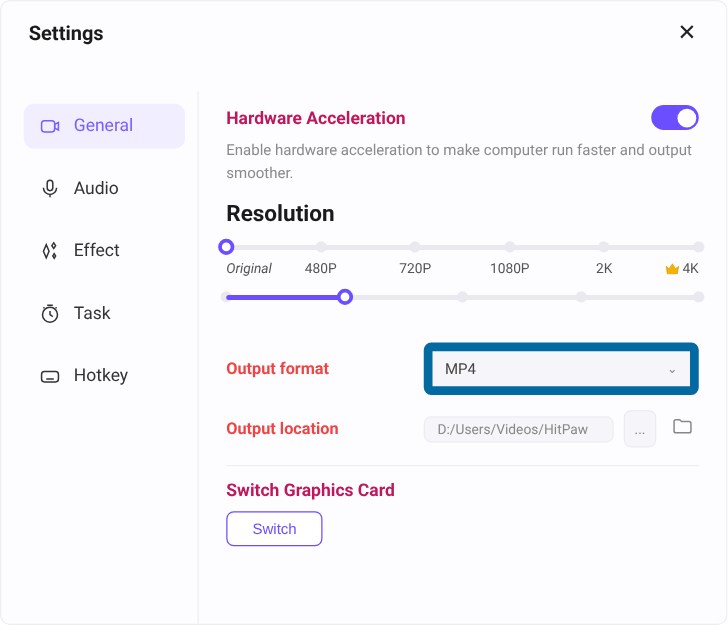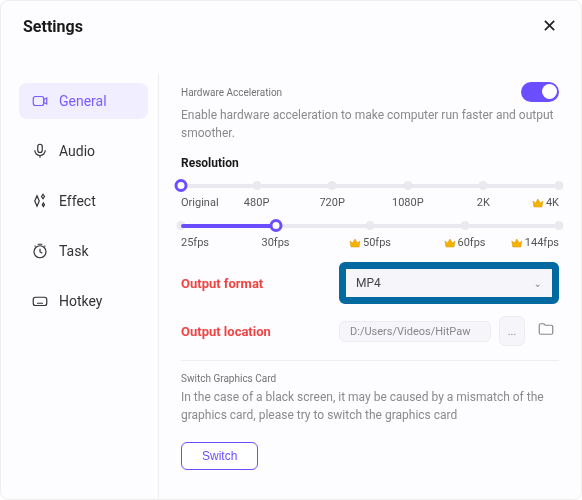--- a/index.html
+++ b/index.html
@@ -70,23 +70,23 @@
     flex: 1;
     padding: 8px 22px 10px 22px;
     overflow-y: auto;
   }
   .section-row {
     display: flex;
     align-items: center;
     justify-content: space-between;
   }
   .section-title {
-    font-size: 10px;
-    font-weight: 400;
-    color: #737373;
+    font-size: 14px;
+    font-weight: 700;
+    color: #be185d;
     margin: 6px 0 4px 0;
   }
   .section-sub {
     font-size: 12px;
     color: #8a8a8a;
     line-height: 1.5;
     margin: 4px 0 14px 0;
   }
   .toggle {
     width: 38px; height: 20px; border-radius: 11px;
@@ -94,21 +94,21 @@
     position: relative;
     cursor: pointer;
   }
   .toggle::after {
     content: ""; position: absolute;
     width: 15px; height: 15px; border-radius: 50%;
     background: #fff;
     top: 2.5px; right: 2.5px;
   }
   .label {
-    font-size: 12px;
+    font-size: 18px;
     font-weight: 700;
     color: #1a1a1a;
     margin: 7px 0 6px 0;
   }
   
   .slider {
     position: relative;
     height: 34px;
     margin-bottom: 6px;
   }
@@ -152,21 +152,21 @@
   .slider .tick-label {
     position: absolute;
     font-size: 11px;
     color: #555;
     transform: translateX(-50%);
     white-space: nowrap;
     display: flex;
     align-items: center;
     gap: 2px;
   }
-  .slider .tick-label.first { transform: translateX(0); }
+  .slider .tick-label.first { transform: translateX(0); font-style: italic; }
   .slider .tick-label.last { transform: translateX(-100%); }
   .crown {
     width: 12px; height: 10px;
     display: inline-block;
   }
   .crown svg { width: 100%; height: 100%; display:block; }
   .field-row {
     display: flex;
     align-items: center;
     gap: 8px;
@@ -327,39 +327,20 @@
           <div class="thumb" style="left: 0%;"></div>
         </div>
 
       
       <div class="slider" id="slider-fps">
         <div class="track"></div>
       <div class="tick" style="left: 0%;"></div>
           <div class="tick" style="left: 50%;"></div>
           <div class="tick" style="left: 75%;"></div>
           <div class="tick" style="left: 100%;"></div>
-          <div class="labels">
-            <div class="tick-label first" style="left: 0%;">25fps</div>
-            <div class="tick-label" style="left: 25%;">30fps</div>
-            <div class="tick-label" style="left: 50%;"><span class="crown">
-                <svg viewBox="0 0 24 20">
-                  <path d="M2 6l5 4 5-8 5 8 5-4-2 12H4L2 6z" fill="#f5b301" stroke="#d99400" stroke-width="1"></path>
-                </svg>
-              </span> 50fps</div>
-            <div class="tick-label" style="left: 75%;"><span class="crown">
-                <svg viewBox="0 0 24 20">
-                  <path d="M2 6l5 4 5-8 5 8 5-4-2 12H4L2 6z" fill="#f5b301" stroke="#d99400" stroke-width="1"></path>
-                </svg>
-              </span> 60fps</div>
-            <div class="tick-label last" style="left: 100%;"><span class="crown">
-                <svg viewBox="0 0 24 20">
-                  <path d="M2 6l5 4 5-8 5 8 5-4-2 12H4L2 6z" fill="#f5b301" stroke="#d99400" stroke-width="1"></path>
-                </svg>
-              </span> 144fps</div>
-          </div>
           <div class="fill" style="width: 25%;"></div>
           <div class="thumb" style="left: 25%;"></div>
         </div>
 
       
       <div class="field-row">
         <div class="field-label">Output format</div>
         <div class="select">
           <span>MP4</span>
           <span class="chevron">⌄</span>
@@ -379,18 +360,17 @@
                 <path d="M3 7a2 2 0 0 1 2-2h4l2 2h8a2 2 0 0 1 2 2v8a2 2 0 0 1-2 2H5a2 2 0 0 1-2-2V7z"></path>
               </svg>
           </span>
         </div>
       </div>
 
       <hr class="divider">
 
       
       <div class="section-title">Switch Graphics Card</div>
-      <div class="section-sub">In the case of a black screen, it may be caused by a mismatch of the graphics card, please try to switch the graphics card</div>
       <button class="switch-btn">Switch</button>
 
     </div>
   </div>
 </div>
 
 </body></html>

